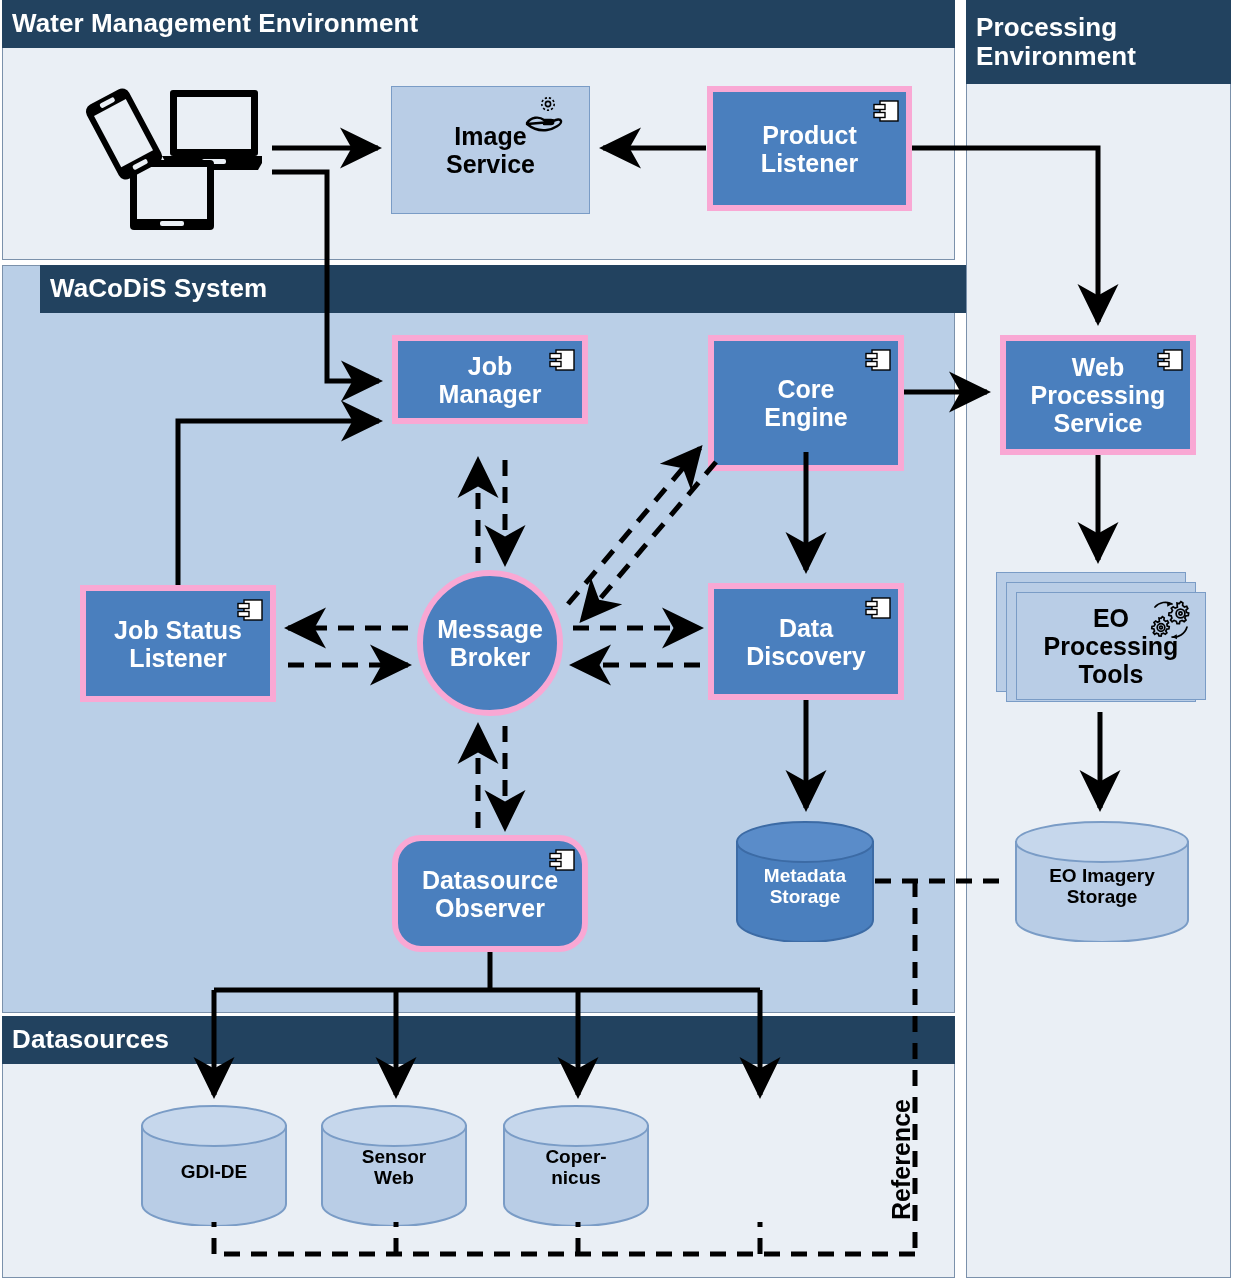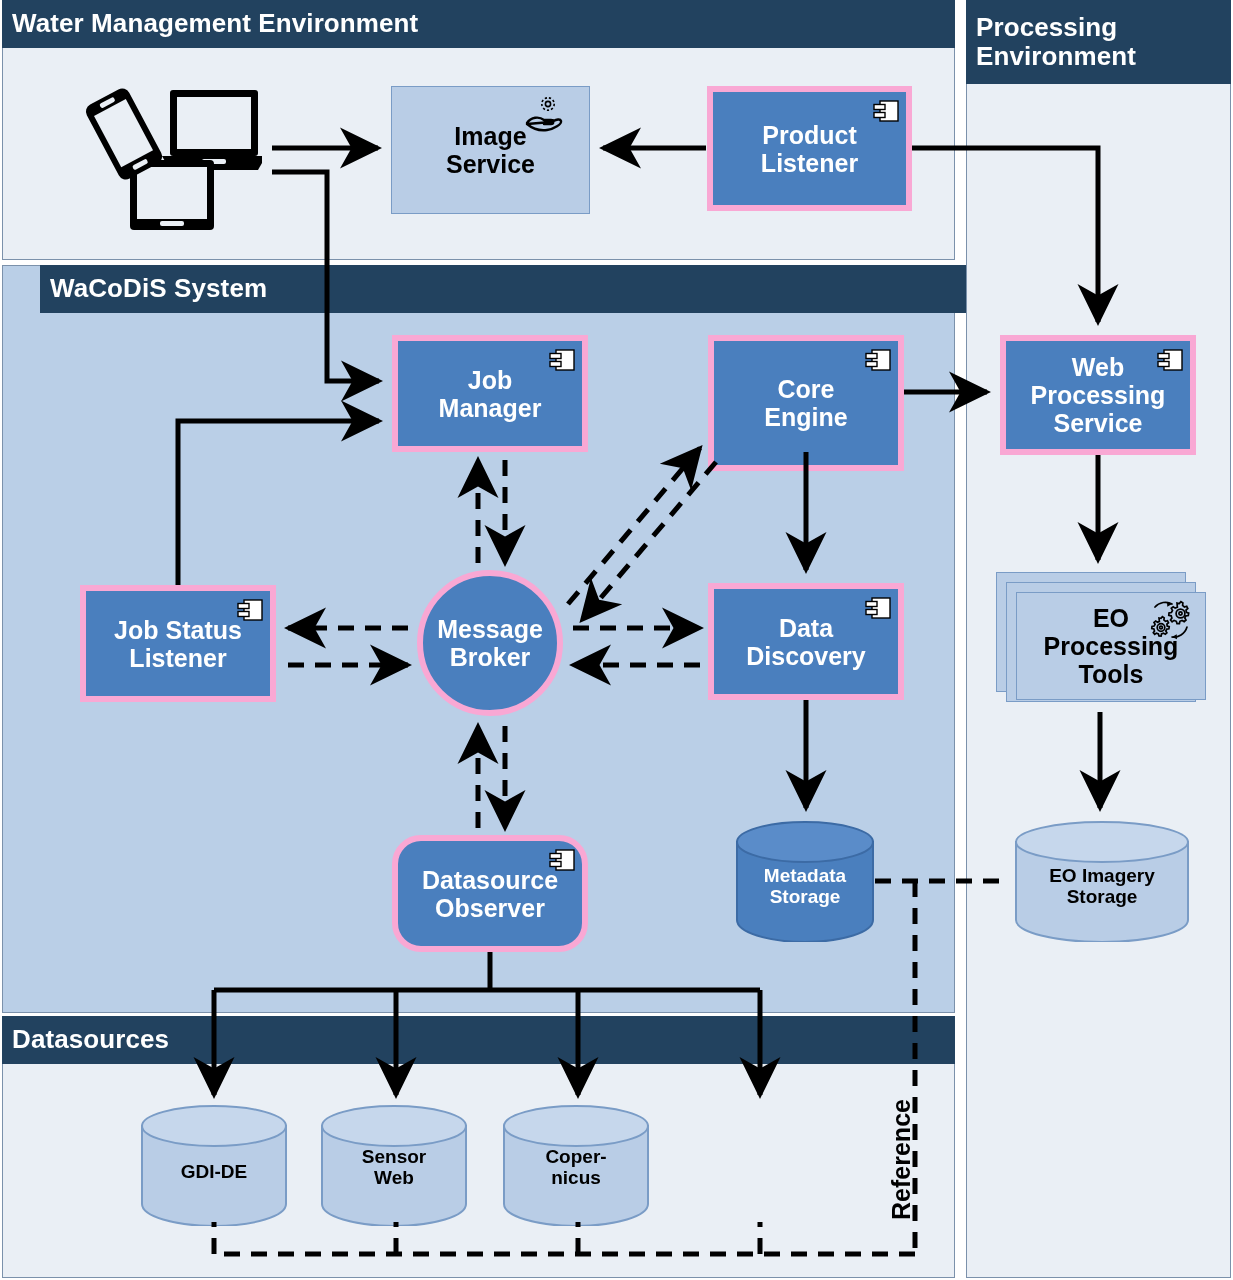--- a/index.html
+++ b/index.html
@@ -117,21 +117,21 @@
     </div>
     <span class="uml-icon">
       <svg viewBox="0 0 26 22" width="26" height="22">
         <rect x="7" y="1" width="18" height="20" fill="#fff" stroke="#000" stroke-width="1.4"></rect>
         <rect x="1" y="4.5" width="11" height="5" fill="#fff" stroke="#000" stroke-width="1.4"></rect>
         <rect x="1" y="12.5" width="11" height="5" fill="#fff" stroke="#000" stroke-width="1.4"></rect>
       </svg>
     </span>
   </div>
 
-  <div class="comp" style="left:392px;top:335px;width:196px;height:117px;">
+  <div class="comp" style="left:392px;top:335px;width:196px;height:89px;">
     <div class="txt">
       <div>Job</div>
       <div>Manager</div>
     </div>
     <span class="uml-icon">
       <svg viewBox="0 0 26 22" width="26" height="22">
         <rect x="7" y="1" width="18" height="20" fill="#fff" stroke="#000" stroke-width="1.4"></rect>
         <rect x="1" y="4.5" width="11" height="5" fill="#fff" stroke="#000" stroke-width="1.4"></rect>
         <rect x="1" y="12.5" width="11" height="5" fill="#fff" stroke="#000" stroke-width="1.4"></rect>
       </svg>

